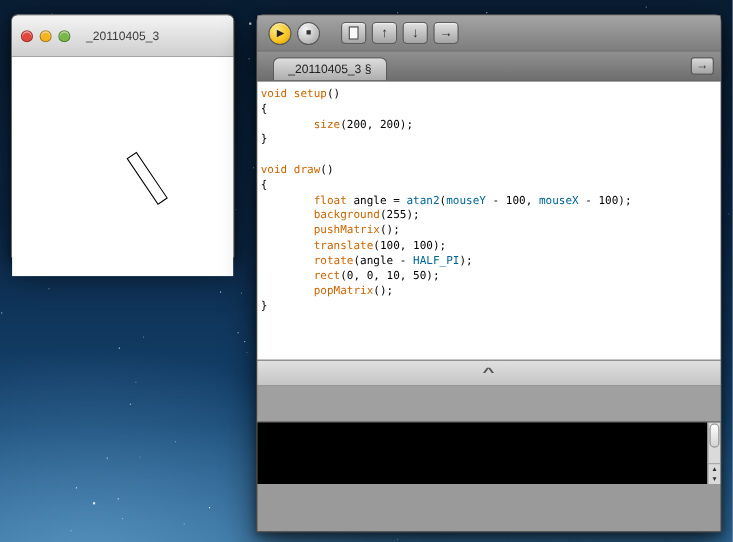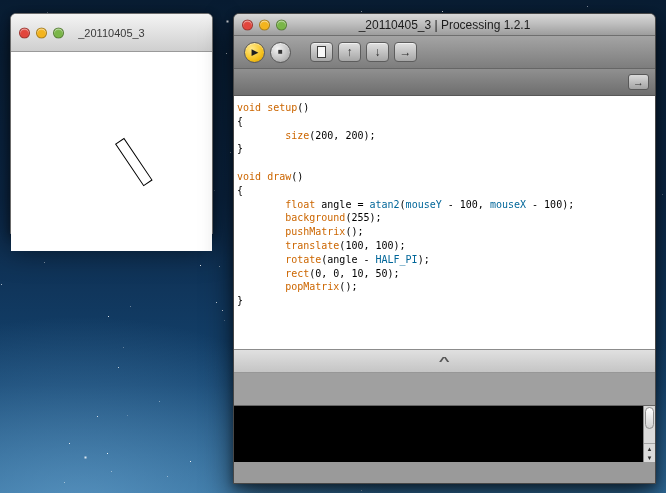--- a/index.html
+++ b/index.html
@@ -80,28 +80,20 @@
     </div>
     <span class="sketch-title">_20110405_3</span>
   </div>
   <div class="sketch-canvas">
     <div class="sketch-rect"></div>
   </div>
 </div>
 
 <div class="window ide-window">
 
-  <div class="titlebar ide-titlebar">
-    <div class="lights">
-      <span class="light" style="background: rgb(226, 70, 61);"></span>
-      <span class="light" style="background: rgb(243, 180, 30);"></span>
-      <span class="light" style="background: rgb(122, 182, 72);"></span>
-    </div>
-    <span class="ide-title">_20110405_3 | Processing 1.2.1</span>
-  </div>
 
   <div class="ide-toolbar">
     <div class="tool-circle run-button">
       <span class="play-glyph">▶</span>
     </div>
     <div class="tool-circle stop-button">
       <span class="stop-glyph">■</span>
     </div>
     <div class="tool-btn first">
       <span class="doc-shape"></span>
@@ -111,20 +103,23 @@
     </div>
     <div class="tool-btn">
       <span>↓</span>
     </div>
     <div class="tool-btn">
       <span>→</span>
     </div>
   </div>
 
   <div class="tab-strip">
+    <div class="tab">
+      <span>_20110405_3 §</span>
+    </div>
     <div class="tab-menu">
       <span>→</span>
     </div>
   </div>
 
   <div class="code-editor"><div class="code-line"><span style="color: rgb(204, 102, 0);">void</span><span style="color: rgb(0, 0, 0);"> </span><span style="color: rgb(204, 102, 0);">setup</span><span style="color: rgb(0, 0, 0);">()</span></div><div class="code-line"><span style="color: rgb(0, 0, 0);">{</span></div><div class="code-line"><span style="color: rgb(0, 0, 0);">	</span><span style="color: rgb(204, 102, 0);">size</span><span style="color: rgb(0, 0, 0);">(200, 200);</span></div><div class="code-line"><span style="color: rgb(0, 0, 0);">}</span></div><div class="code-line">&nbsp;</div><div class="code-line"><span style="color: rgb(204, 102, 0);">void</span><span style="color: rgb(0, 0, 0);"> </span><span style="color: rgb(204, 102, 0);">draw</span><span style="color: rgb(0, 0, 0);">()</span></div><div class="code-line"><span style="color: rgb(0, 0, 0);">{</span></div><div class="code-line"><span style="color: rgb(0, 0, 0);">	</span><span style="color: rgb(204, 102, 0);">float</span><span style="color: rgb(0, 0, 0);"> angle = </span><span style="color: rgb(0, 102, 153);">atan2</span><span style="color: rgb(0, 0, 0);">(</span><span style="color: rgb(0, 102, 153);">mouseY</span><span style="color: rgb(0, 0, 0);"> - 100, </span><span style="color: rgb(0, 102, 153);">mouseX</span><span style="color: rgb(0, 0, 0);"> - 100);</span></div><div class="code-line"><span style="color: rgb(0, 0, 0);">	</span><span style="color: rgb(204, 102, 0);">background</span><span style="color: rgb(0, 0, 0);">(255);</span></div><div class="code-line"><span style="color: rgb(0, 0, 0);">	</span><span style="color: rgb(204, 102, 0);">pushMatrix</span><span style="color: rgb(0, 0, 0);">();</span></div><div class="code-line"><span style="color: rgb(0, 0, 0);">	</span><span style="color: rgb(204, 102, 0);">translate</span><span style="color: rgb(0, 0, 0);">(100, 100);</span></div><div class="code-line"><span style="color: rgb(0, 0, 0);">	</span><span style="color: rgb(204, 102, 0);">rotate</span><span style="color: rgb(0, 0, 0);">(angle - </span><span style="color: rgb(0, 102, 153);">HALF_PI</span><span style="color: rgb(0, 0, 0);">);</span></div><div class="code-line"><span style="color: rgb(0, 0, 0);">	</span><span style="color: rgb(204, 102, 0);">rect</span><span style="color: rgb(0, 0, 0);">(0, 0, 10, 50);</span></div><div class="code-line"><span style="color: rgb(0, 0, 0);">	</span><span style="color: rgb(204, 102, 0);">popMatrix</span><span style="color: rgb(0, 0, 0);">();</span></div><div class="code-line"><span style="color: rgb(0, 0, 0);">}</span></div></div>
 
   <div class="splitter">
     <span class="splitter-caret">^</span>
   </div>

